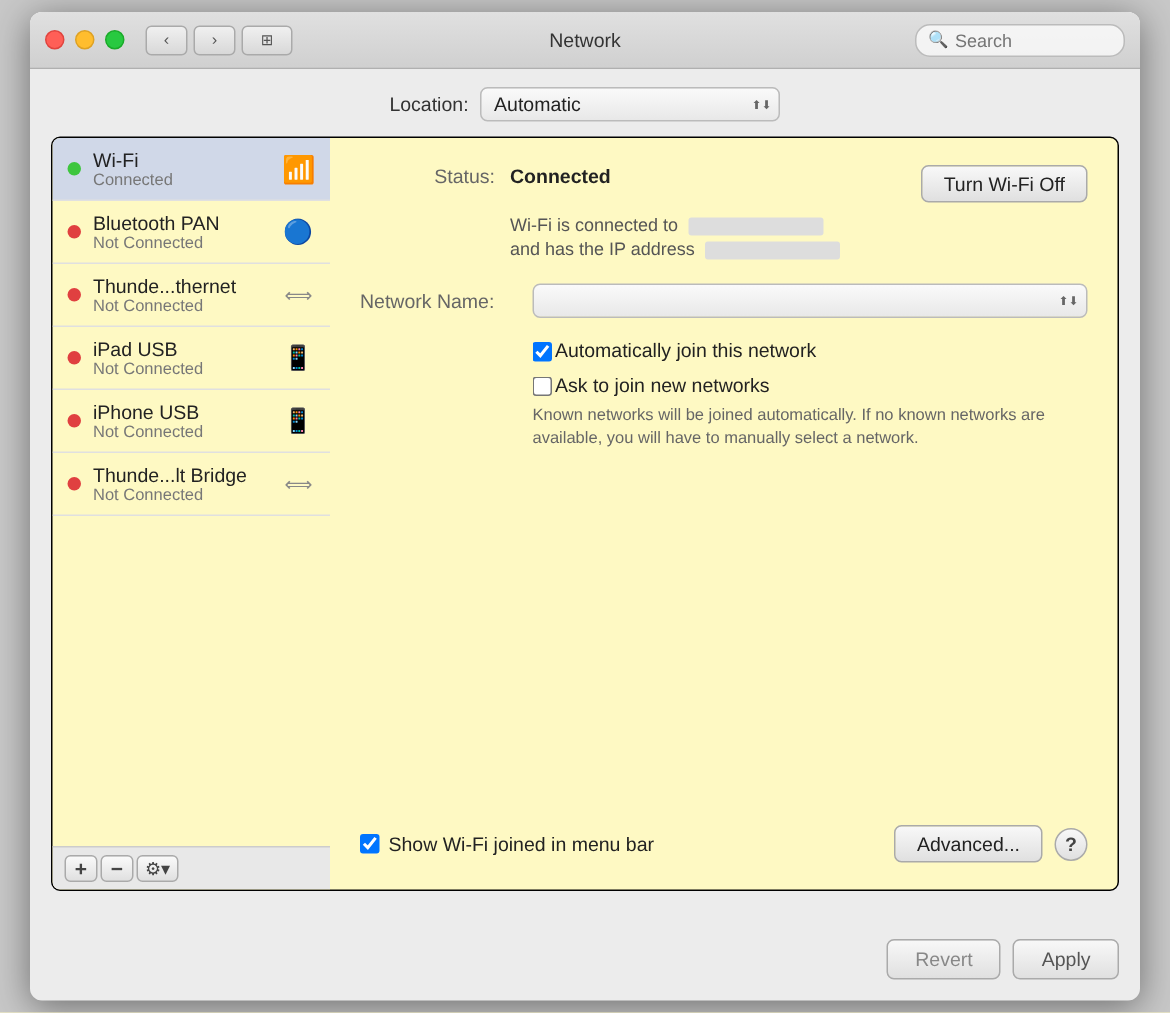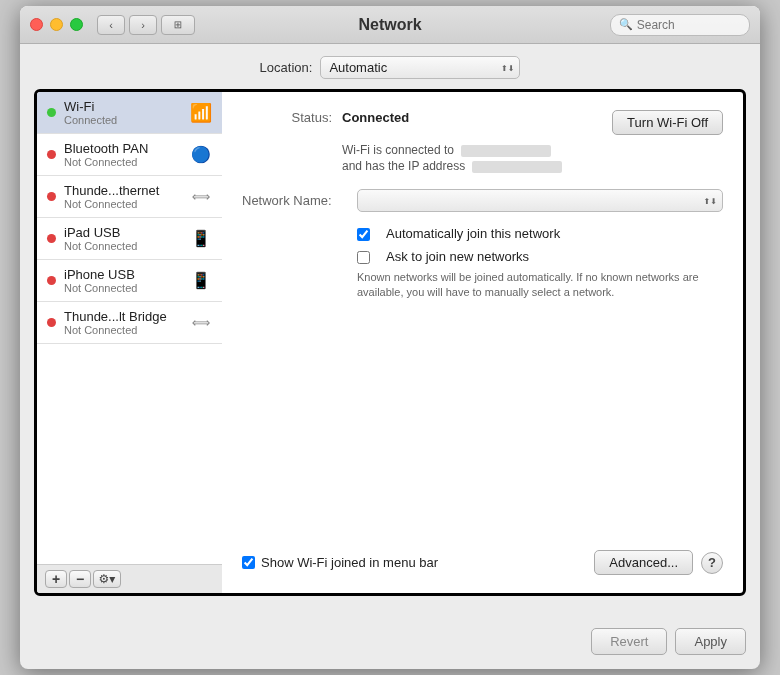--- a/index.html
+++ b/index.html
@@ -73,22 +73,22 @@
       justify-content: center;
       cursor: pointer;
       font-size: 10px;
       color: #555;
       margin-left: 4px;
     }
     .titlebar-title {
       position: absolute;
       left: 50%;
       transform: translateX(-50%);
-      font-size: 16px;
-      font-weight: 700;
+      font-size: 13px;
+      font-weight: 400;
       color: #333;
     }
     .titlebar-search {
       margin-left: auto;
       display: flex;
       align-items: center;
       background: rgba(255,255,255,0.7);
       border: 1px solid #bbb;
       border-radius: 10px;
       padding: 2px 8px;
@@ -144,23 +144,23 @@
       right: 6px;
       top: 50%;
       transform: translateY(-50%);
       pointer-events: none;
     }
     
     .main-content {
       display: flex;
       margin: 0 14px 24px;
       gap: 0;
-      border: 3px solid #000000;
+      border: 1px solid #000000;
       border-radius: 6px;
-      background: #ffffff;
+      background: #fef9c3;
       overflow: hidden;
       min-height: 420px;
     }
     .sidebar-items {
       list-style: none;
     }
     .sidebar-item {
       display: flex;
       align-items: center;
       padding: 7px 10px;
@@ -338,21 +338,21 @@
     }
     .checkboxes {
       margin-left: 115px;
       display: flex;
       flex-direction: column;
       gap: 8px;
     }
     .checkbox-row {
       display: flex;
       align-items: flex-end;
-      gap: 16px;
+      gap: 2px;
     }
     .checkbox-row input[type=checkbox] {
       margin-top: 2px;
       flex-shrink: 0;
     }
     .checkbox-label {
       font-size: 13px;
       color: #222;
     }
     .checkbox-note {

